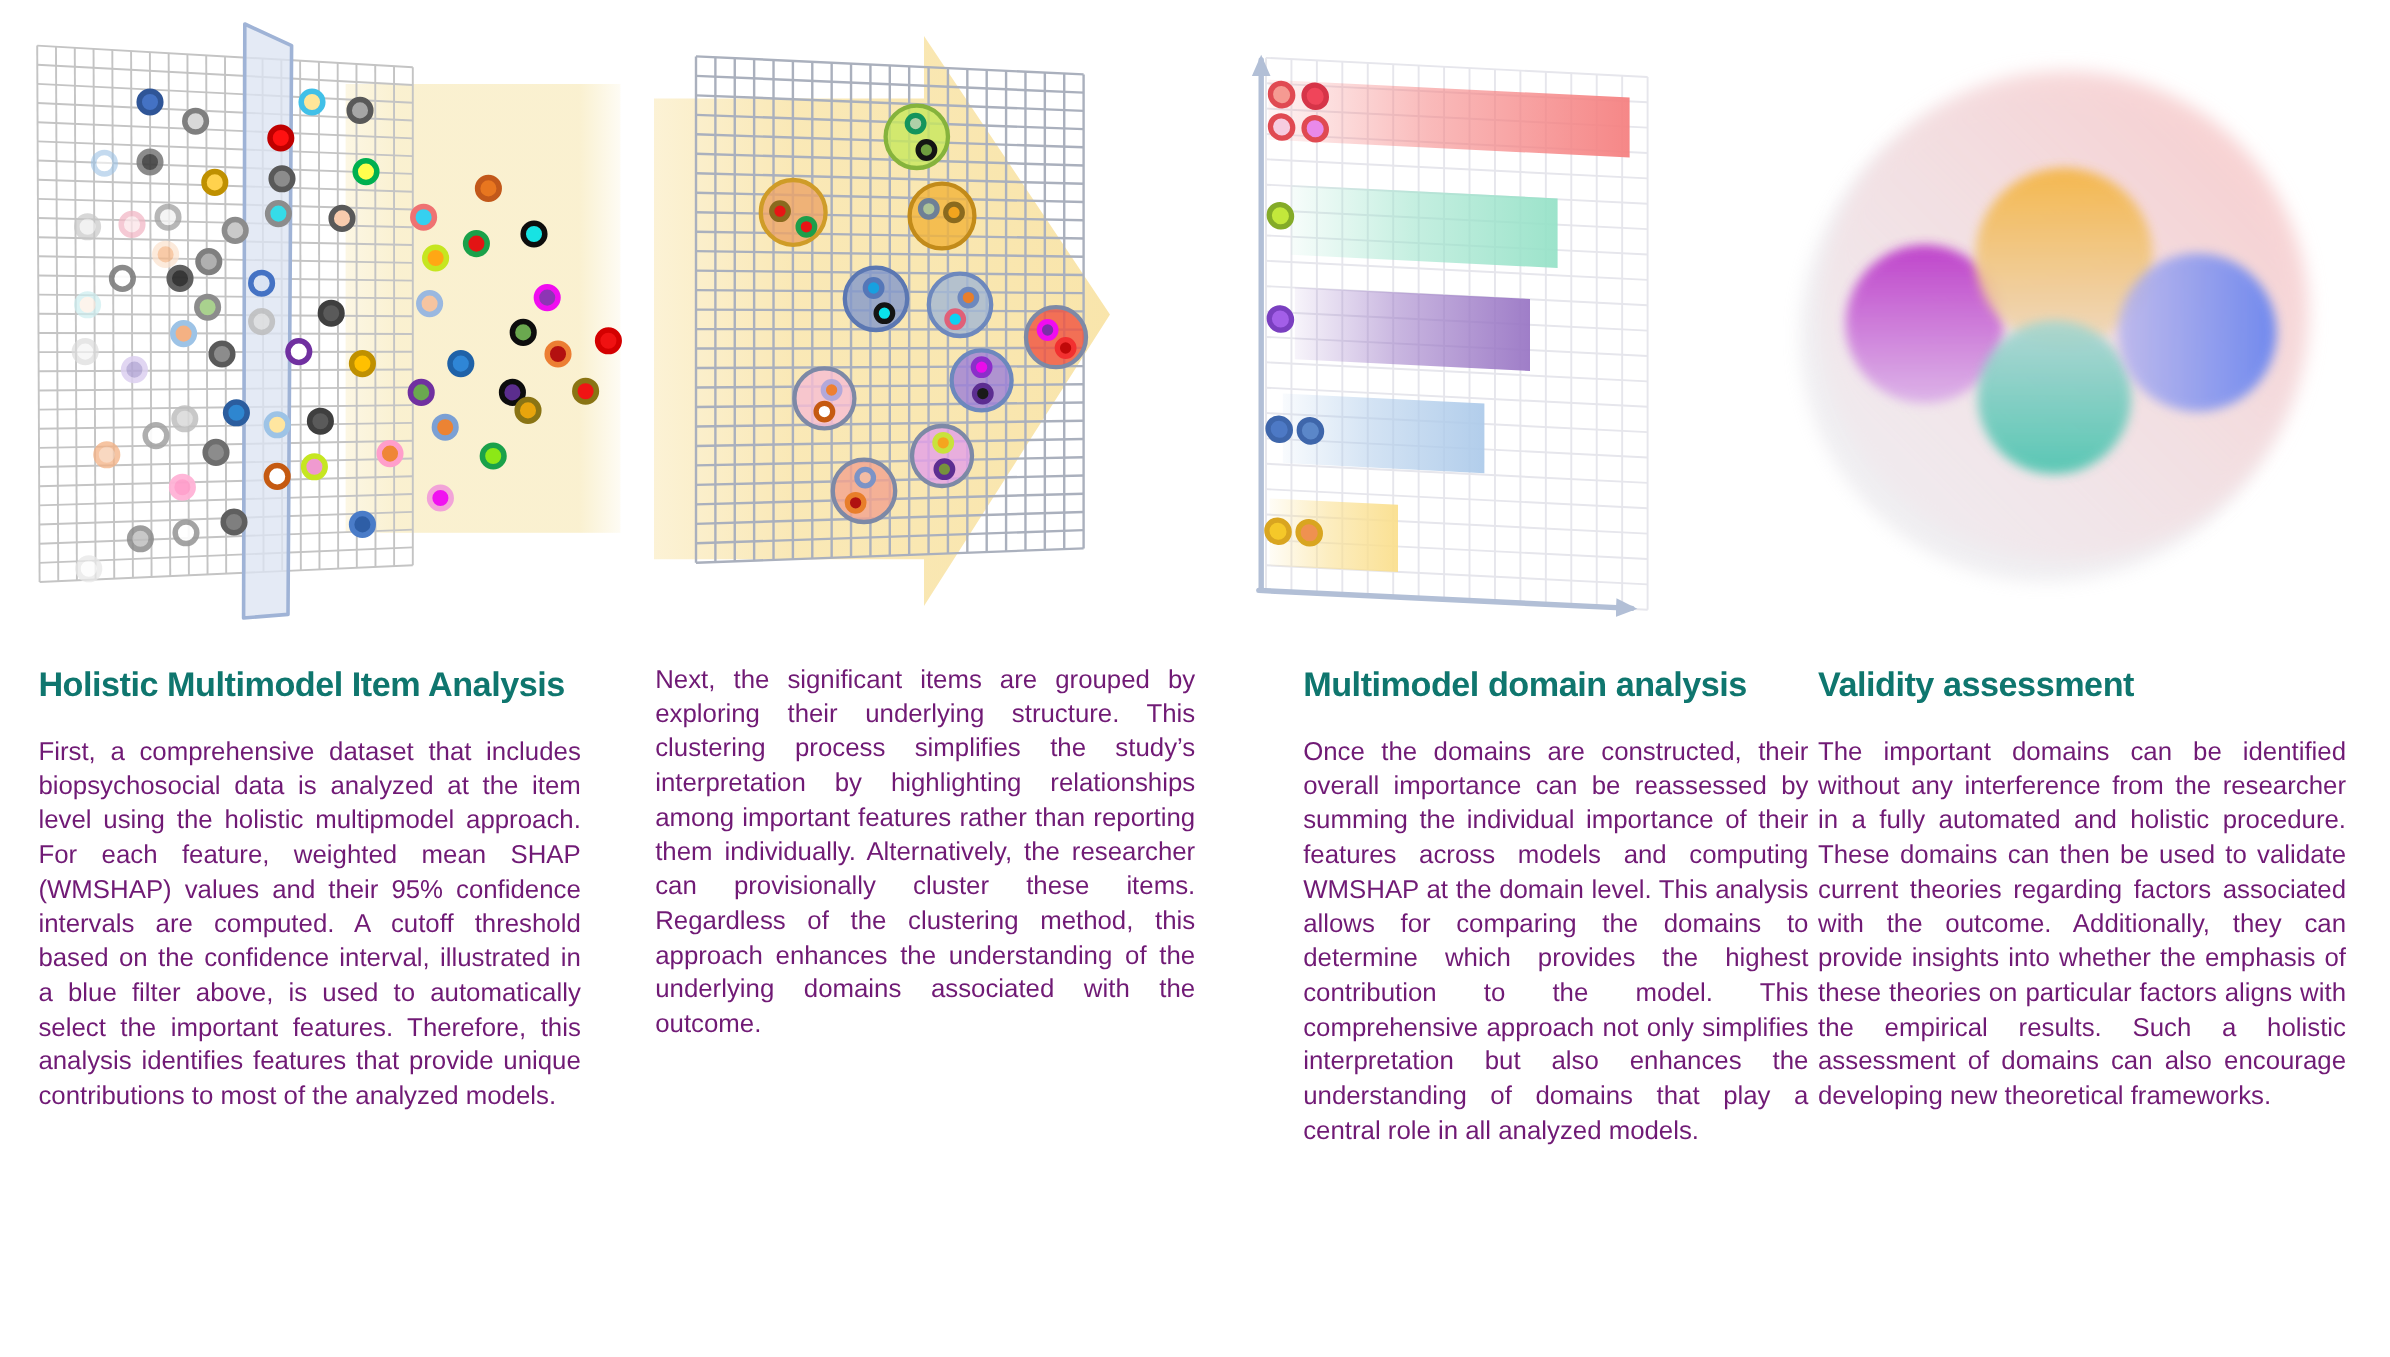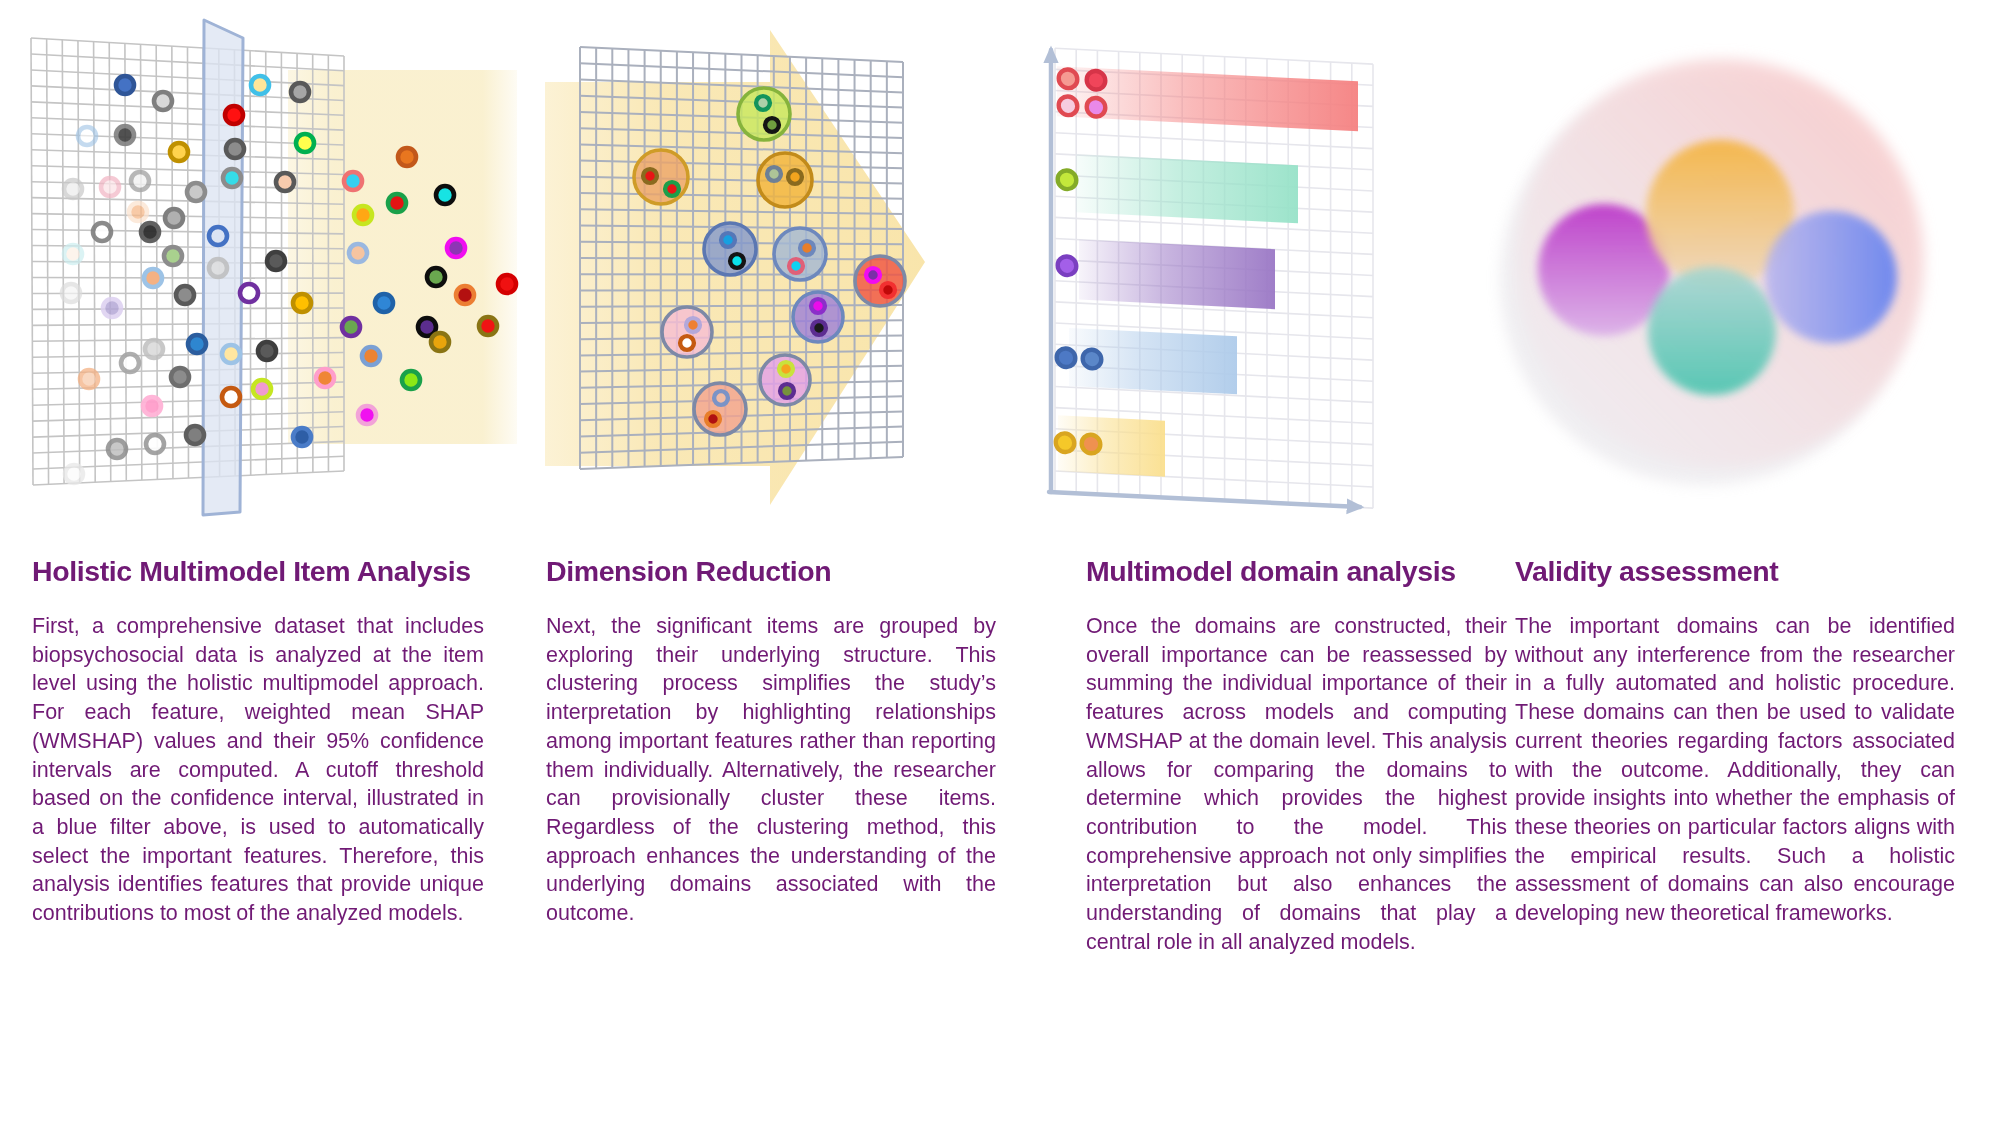--- a/index.html
+++ b/index.html
@@ -1,21 +1,21 @@
 <!DOCTYPE html>
 <html><head>
 <meta charset="utf-8">
 <style>
   html,body{margin:0;padding:0;background:#ffffff;}
   .page{position:relative;width:1992px;height:1131px;background:#ffffff;overflow:hidden;
         font-family:"Liberation Sans",sans-serif;}
   #gfx{position:absolute;left:0;top:0;}
   .panel-text{position:absolute;top:552px;}
   .panel-text h2{margin:0 0 22px 0;font-size:28.5px;line-height:38px;font-weight:700;
-                 color:#701a75;letter-spacing:-0.4px;}
+                 color:#0f766e;letter-spacing:-0.4px;}
   .panel-text p{margin:0;font-size:21.5px;line-height:28.7px;color:#701a75;
                 text-align:justify;text-justify:inter-word;}
 </style>
 </head>
 <body>
 
 <div class="page">
   <svg id="gfx" width="1992" height="1131" viewBox="0 0 1992 1131">
       <defs>
         <linearGradient id="hl1" x1="0" y1="0" x2="1" y2="0">
@@ -379,21 +379,20 @@
         <circle cx="1712" cy="331" r="64" fill="url(#c4-2)" opacity="0.85" filter="url(#blur-sm)"></circle>
         <circle cx="1831" cy="277" r="66" fill="url(#c4-3)" opacity="0.85" filter="url(#blur-sm)"></circle>
       </g>
     </svg>
 
   <article class="panel-text" style="left: 32px; width: 452px;">
     <h2>Holistic Multimodel Item Analysis</h2>
     <p>First, a comprehensive dataset that includes biopsychosocial data is analyzed at the item level using the holistic multipmodel approach. For each feature, weighted mean SHAP (WMSHAP) values and their 95% confidence intervals are computed. A cutoff threshold based on the confidence interval, illustrated in a blue filter above, is used to automatically select the important features. Therefore, this analysis identifies features that provide unique contributions to most of the analyzed models.</p>
   </article>
   <article class="panel-text" style="left: 546px; width: 450px;">
-    <h2>Dimension Reduction</h2>
     <p>Next, the significant items are grouped by exploring their underlying structure. This clustering process simplifies the study’s interpretation by highlighting relationships among important features rather than reporting them individually. Alternatively, the researcher can provisionally cluster these items. Regardless of the clustering method, this approach enhances the understanding of the underlying domains associated with the outcome.</p>
   </article>
   <article class="panel-text" style="left: 1050px; width: 421px; margin-left: 36px;">
     <h2>Multimodel domain analysis</h2>
     <p>Once the domains are constructed, their overall importance can be reassessed by summing the individual importance of their features across models and computing WMSHAP at the domain level. This analysis allows for comparing the domains to determine which provides the highest contribution to the model. This comprehensive approach not only simplifies interpretation but also enhances the understanding of domains that play a central role in all analyzed models.</p>
   </article>
   <article class="panel-text" style="left: 1515px; width: 440px;">
     <h2>Validity assessment</h2>
     <p>The important domains can be identified without any interference from the researcher in a fully automated and holistic procedure. These domains can then be used to validate current theories regarding factors associated with the outcome. Additionally, they can provide insights into whether the emphasis of these theories on particular factors aligns with the empirical results. Such a holistic assessment of domains can also encourage developing new theoretical frameworks.</p>
   </article>

